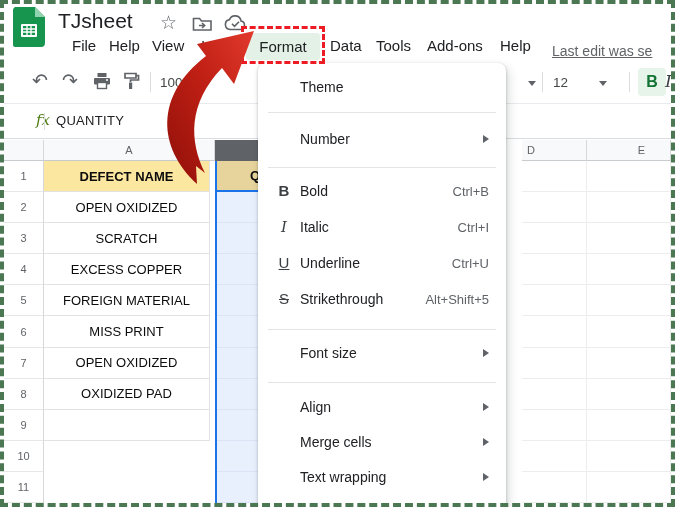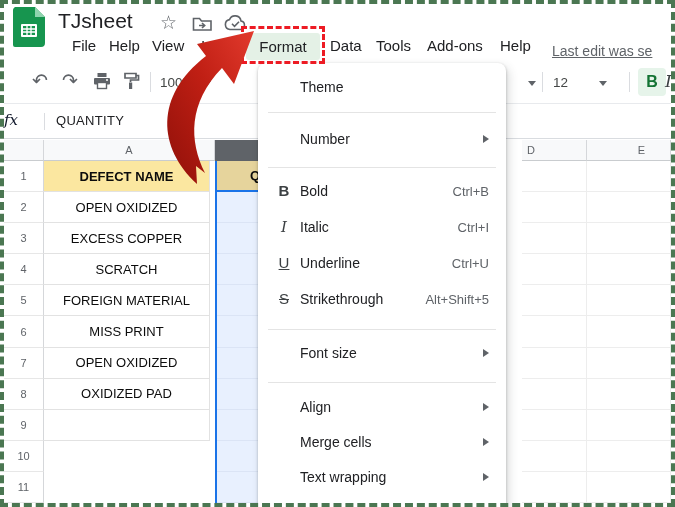--- a/index.html
+++ b/index.html
@@ -27,22 +27,22 @@
            border-left:4px solid transparent; border-right:4px solid transparent; top:81px; }
   .bold-btn { position:absolute; left:638px; top:68px; width:28px; height:28px; background:#e6f4ea;
               border-radius:4px; display:flex; align-items:center; justify-content:center;
               font-weight:bold; font-size:16px; color:#137333; }
   .italic-tool { position:absolute; left:665px; top:71px; font-family:"DejaVu Serif", serif;
                  font-style:italic; font-size:17px; color:#3c4043; }
 
   
   .fbar { position:absolute; left:4px; right:4px; top:103px; height:36px; background:#fff;
           border-top:1px solid #e8eaed; border-bottom:1px solid #d9dce0; }
-  .fx { position:absolute; left:0; top:7px; font-family:"DejaVu Serif", serif; font-style:italic;
-        font-size:15px; color:#0f172a; }
+  .fx { position:absolute; left:32px; top:7px; font-family:"DejaVu Serif", serif; font-style:italic;
+        font-size:15px; color:#4d7c0f; }
   .fsep { position:absolute; left:40px; top:9px; width:1px; height:17px; background:#dadce0; }
   .fval { position:absolute; left:52px; top:9px; font-size:13px; color:#202124; letter-spacing:.3px; }
 
   
   .chead { position:absolute; top:140px; height:21px; background:#f8f9fa; border-right:1px solid #d5d7da;
            border-bottom:1px solid #c9cccf; font-size:11px; color:#5f6368; display:flex;
            align-items:center; justify-content:center; }
   .corner { position:absolute; left:4px; top:140px; width:40px; height:21px; background:#f8f9fa;
             border-right:1px solid #d5d7da; border-bottom:1px solid #c9cccf; }
   .chead-b { position:absolute; left:215px; top:140px; width:43px; height:21px; background:#5f6368; }
@@ -176,22 +176,22 @@
       <div class="rncell">6</div>
       <div class="rncell">7</div>
       <div class="rncell">8</div>
       <div class="rncell">9</div>
       <div class="rncell">10</div>
       <div class="rncell">11</div>
     </div>
   <div class="strip" style="left:44px;">
       <div class="acell hdr">DEFECT NAME</div>
       <div class="acell">OPEN OXIDIZED</div>
+      <div class="acell">SCRATCH</div>
       <div class="acell">EXCESS COPPER</div>
-      <div class="acell">SCRATCH</div>
       <div class="acell">FOREIGN MATERIAL</div>
       <div class="acell">MISS PRINT</div>
       <div class="acell">OPEN OXIDIZED</div>
       <div class="acell">OXIDIZED PAD</div>
       <div class="acell"></div>
     </div>
   <div class="strip bstrip" style="left:215px;">
       <div class="bcell hdr">
         <span>QUANTITY</span>
       </div>

